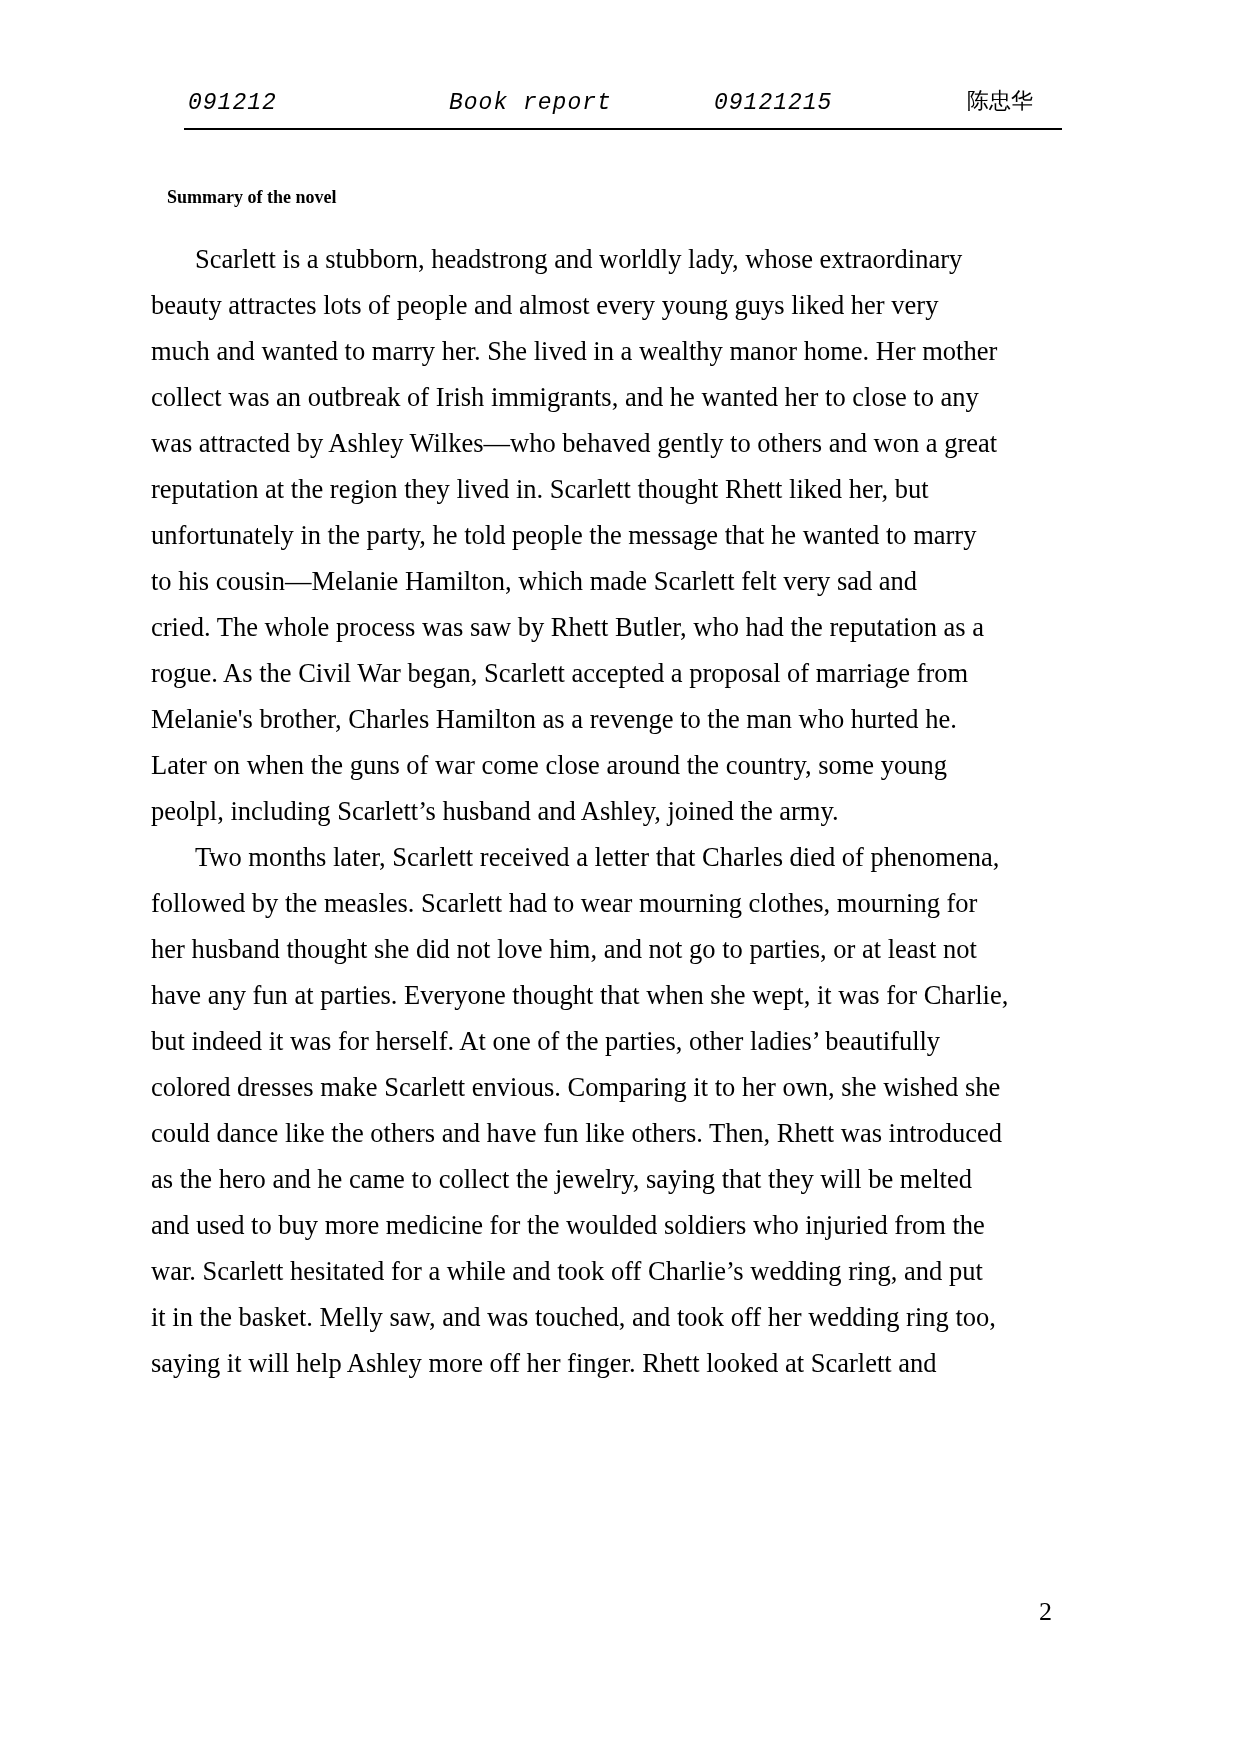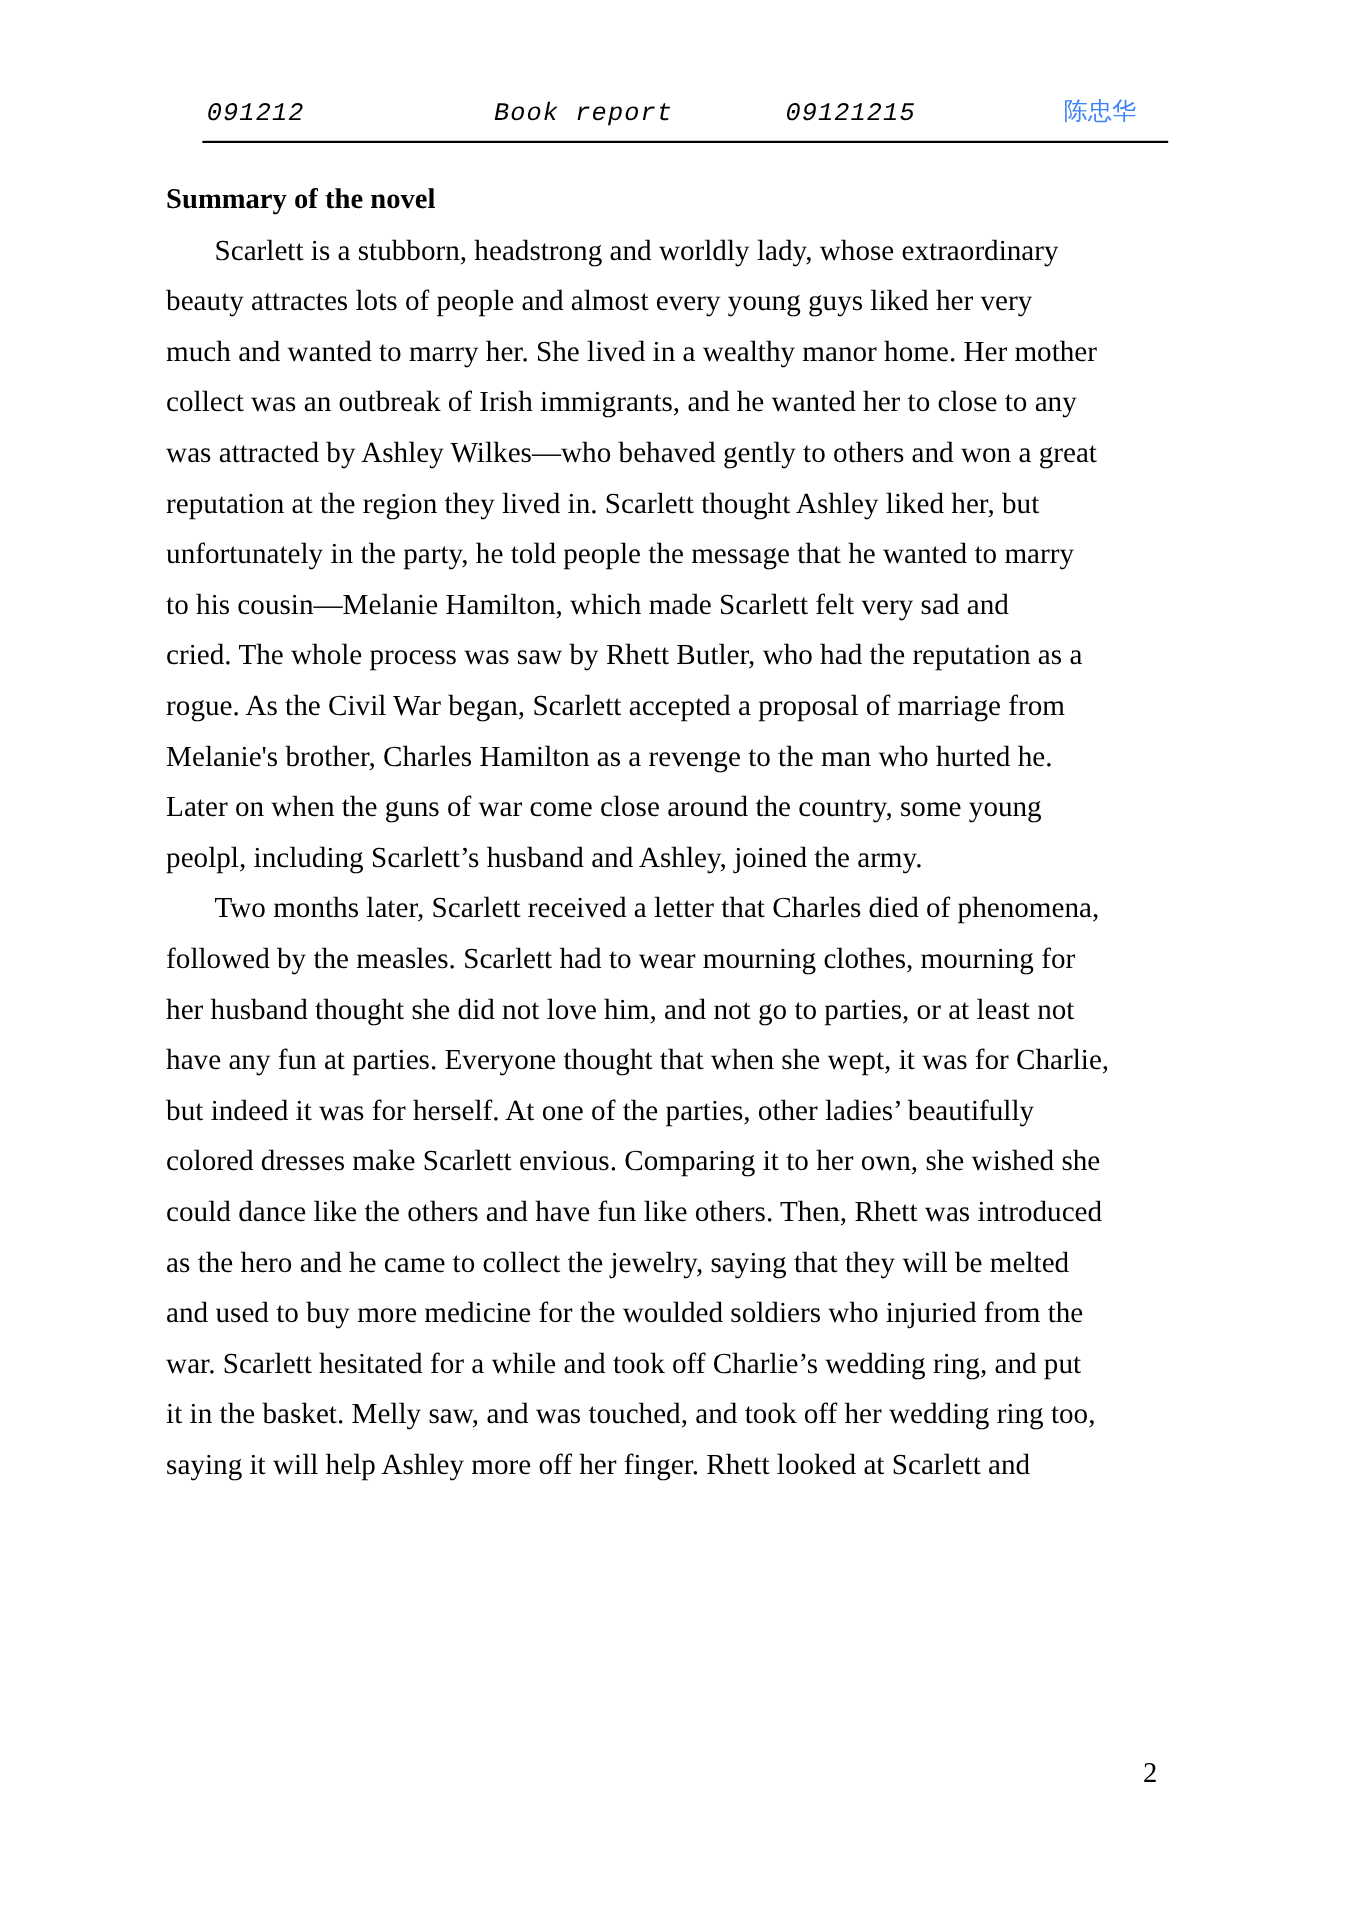--- a/index.html
+++ b/index.html
@@ -33,37 +33,37 @@
       white-space: nowrap;
       line-height: 30px;
     }
     .hdr-code { left: 4px; }
     .hdr-title { left: 265px; }
     .hdr-id { left: 530px; }
     .hdr-name {
       left: 783px;
       font-style: normal;
       font-size: 22px;
-      color: #3b82f6;
+      color: #000000;
       letter-spacing: 0;
     }
     .content {
       position: absolute;
       left: 151px;
       top: 158px;
       width: 960px;
       font-family: "Liberation Serif", serif;
       font-size: 26.5px;
       line-height: 46px;
     }
     .heading {
       font-weight: bold;
-      font-size: 26px;
+      font-size: 18px;
       line-height: 46px;
-      margin: 0;
+      margin: 16px;
       height: 46px;
     }
     .para {
       margin: 0;
     }
     .line {
       display: block;
       white-space: nowrap;
       height: 46px;
     }
@@ -91,21 +91,21 @@
 
 <div class="content">
   <h2 class="heading">Summary of the novel</h2>
 
   <p class="para">
     <span class="line indent">Scarlett is a stubborn, headstrong and worldly lady, whose extraordinary</span>
     <span class="line">beauty attractes lots of people and almost every young guys liked her very</span>
     <span class="line">much and wanted to marry her. She lived in a wealthy manor home. Her mother</span>
     <span class="line">collect was an outbreak of Irish immigrants, and he wanted her to close to any</span>
     <span class="line">was attracted by Ashley Wilkes—who behaved gently to others and won a great</span>
-    <span class="line">reputation at the region they lived in. Scarlett thought Ashley liked her, but</span>
+    <span class="line">reputation at the region they lived in. Scarlett thought Rhett liked her, but</span>
     <span class="line">unfortunately in the party, he told people the message that he wanted to marry</span>
     <span class="line">to his cousin—Melanie Hamilton, which made Scarlett felt very sad and</span>
     <span class="line">cried. The whole process was saw by Rhett Butler, who had the reputation as a</span>
     <span class="line">rogue. As the Civil War began, Scarlett accepted a proposal of marriage from</span>
     <span class="line">Melanie's brother, Charles Hamilton as a revenge to the man who hurted he.</span>
     <span class="line">Later on when the guns of war come close around the country, some young</span>
     <span class="line">peolpl, including Scarlett’s husband and Ashley, joined the army.</span>
   </p>
 
   <p class="para">

